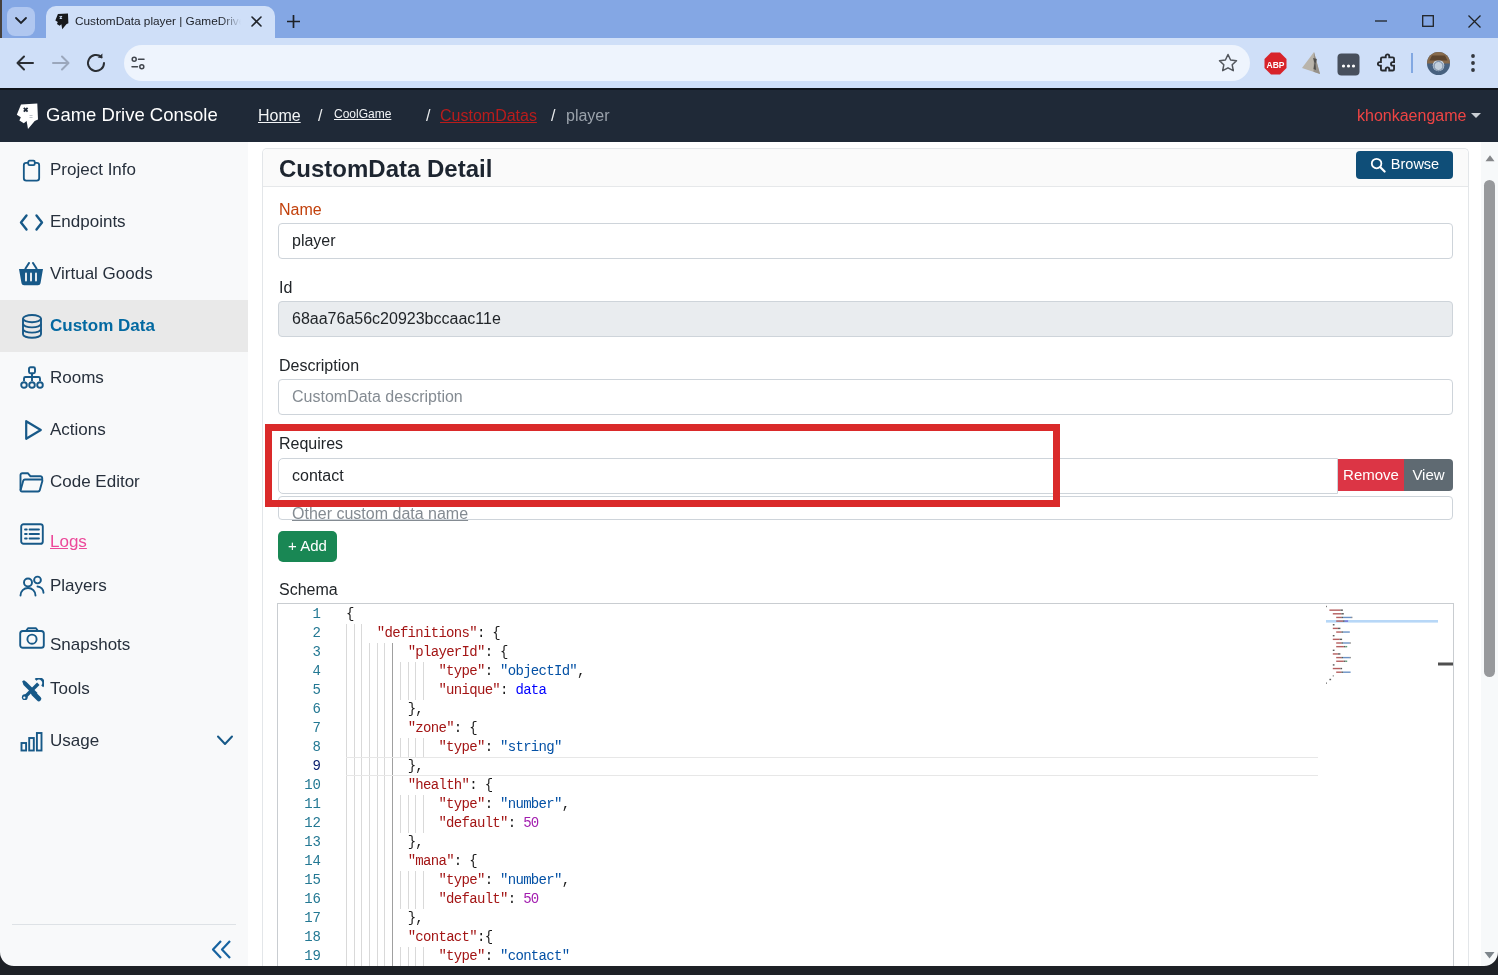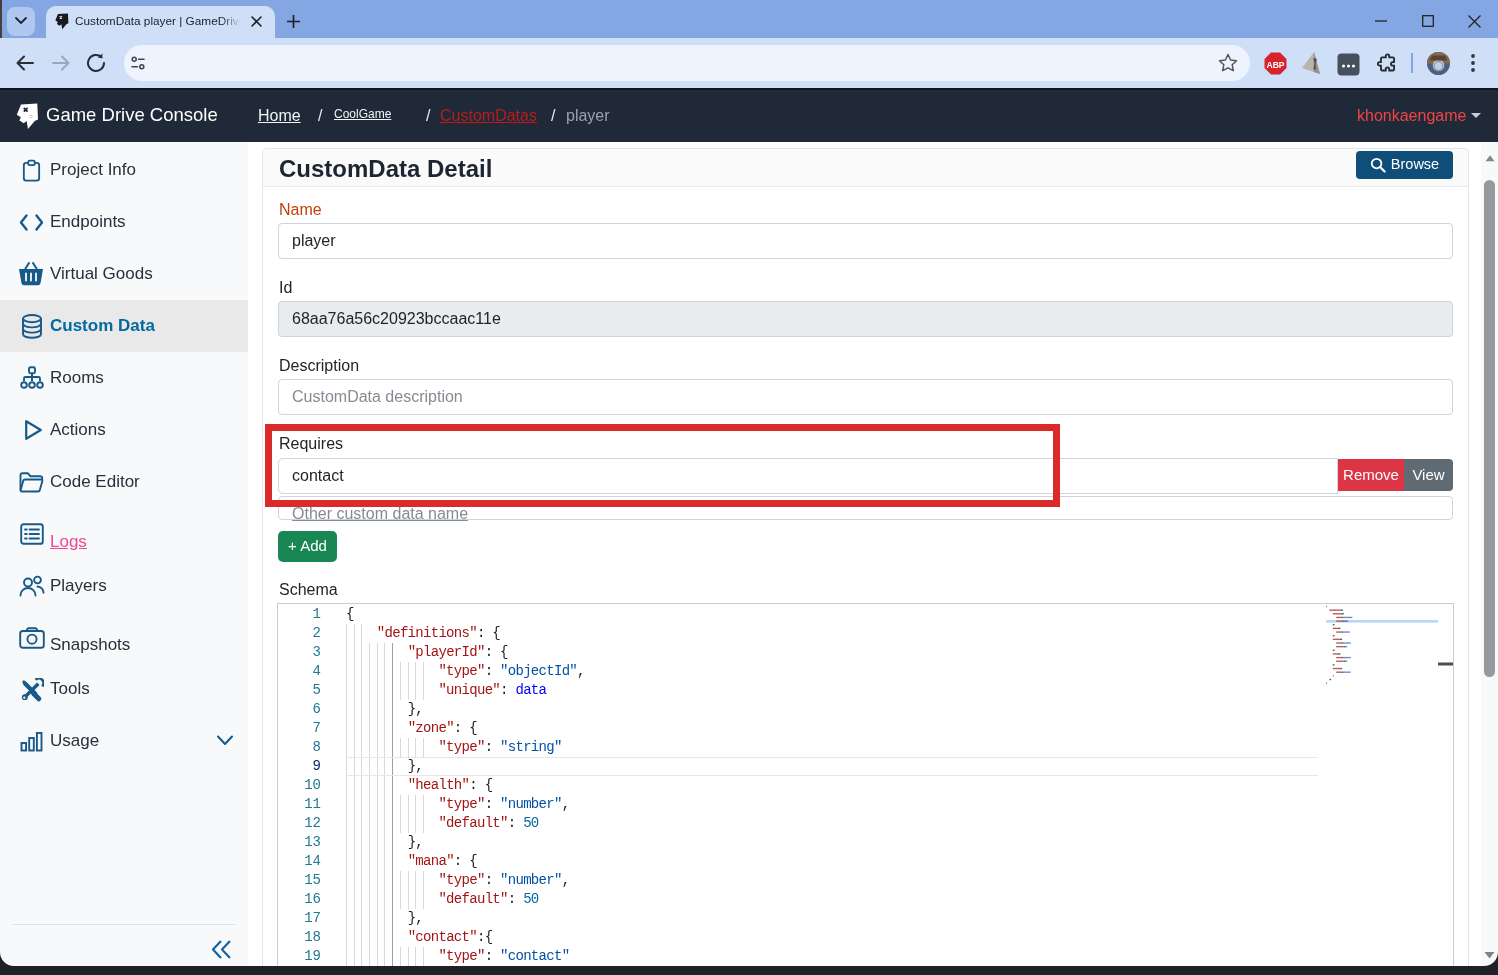--- a/index.html
+++ b/index.html
@@ -241,21 +241,21 @@
     <div class="abs" style="left:278px;top:531px;width:59px;height:31px;background:#198754;border-radius:5px;color:#fff;font-size:15px;text-align:center;line-height:30px;">+ Add</div>
     <div class="abs" style="left:279px;top:581px;font-size:16px;color:#212529;">Schema</div>
   </div>
 
   <div class="abs" style="left:265px;top:424px;width:795px;height:83px;border:7px solid #da2a2a;z-index:40;"></div>
 
   <style>
   #editor .gl { position:absolute; left:0; width:43px; text-align:right; font-family:"Liberation Mono", monospace; font-size:14px; line-height:19px; }
   #editor .cl { position:absolute; left:68px; white-space:pre; font-family:"Liberation Mono", monospace; font-size:14px; line-height:19px; letter-spacing:-0.7px; color:#111; }
   #editor i { font-style:normal; }
-  #editor .cb{color:#1b1b1b} #editor .ck{color:#a31515} #editor .cv{color:#0451a5} #editor .cw{color:#0000ff} #editor .cn{color:#0369a1}
+  #editor .cb{color:#1b1b1b} #editor .ck{color:#a31515} #editor .cv{color:#0451a5} #editor .cw{color:#0000ff} #editor .cn{color:#a21caf}
 </style>
 <div id="editor" style="position:absolute;left:277px;top:603px;width:1177px;height:364px;border:1px solid #c9cdd1;background:#fff;overflow:hidden;">
   <div class="gl" style="top:1px;color:#237893;">1</div>
   <div class="gl" style="top:20px;color:#237893;">2</div>
   <div class="gl" style="top:39px;color:#237893;">3</div>
   <div class="gl" style="top:58px;color:#237893;">4</div>
   <div class="gl" style="top:77px;color:#237893;">5</div>
   <div class="gl" style="top:96px;color:#237893;">6</div>
   <div class="gl" style="top:115px;color:#237893;">7</div>
   <div class="gl" style="top:134px;color:#237893;">8</div>

